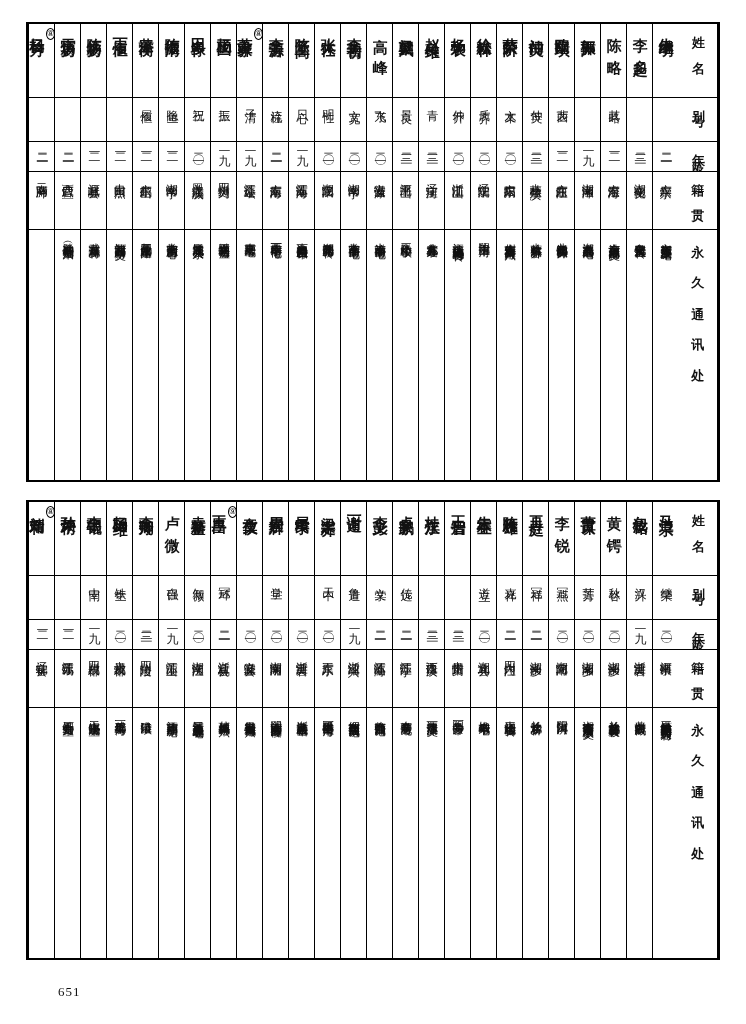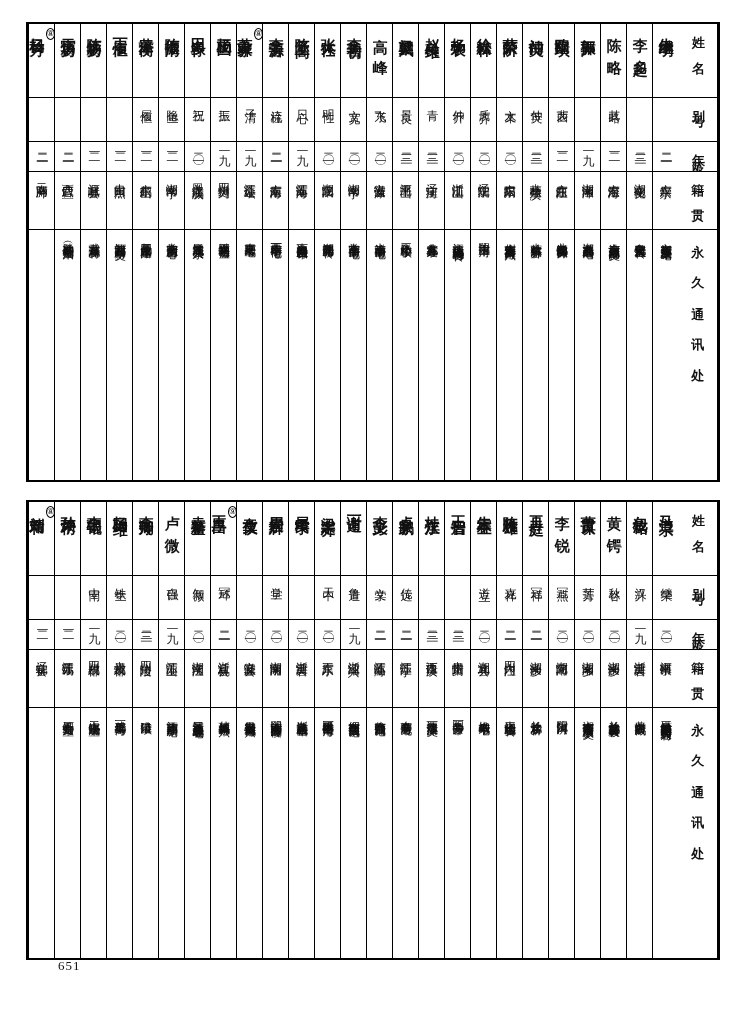--- a/index.html
+++ b/index.html
@@ -107,21 +107,21 @@
     width: 10px;
     height: 10px;
     line-height: 10px;
     text-align: center;
     margin-top: 2px;
     margin-left: 1px;
   }
   .page-number {
     position: absolute;
     left: 58px;
-    top: 958px;
+    top: 984px;
     font-size: 13px;
     font-family: "Liberation Serif", serif;
     letter-spacing: 1px;
   }
 </style>
 </head>
 <body>
 
 <div class="page">
 

